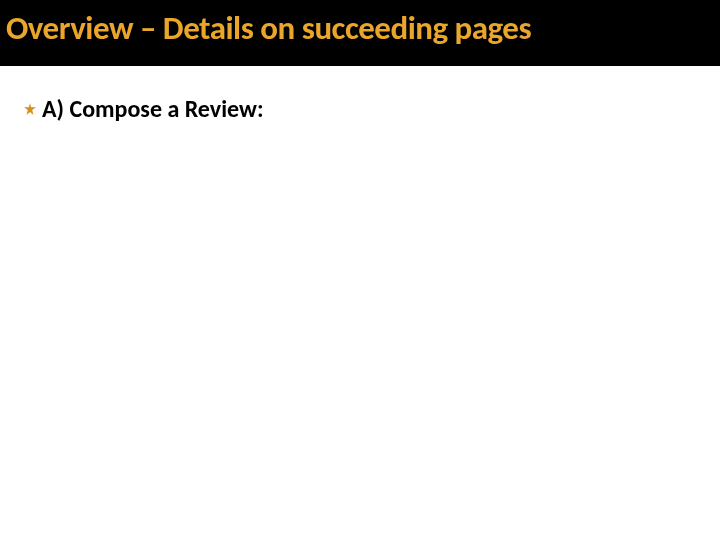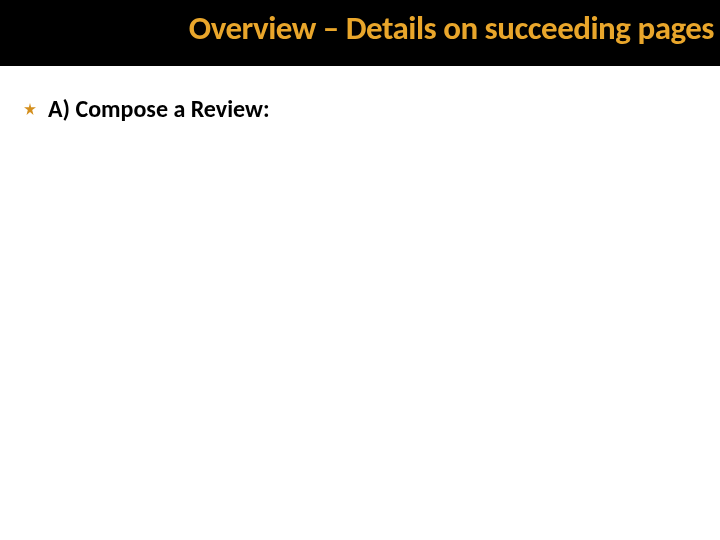--- a/index.html
+++ b/index.html
@@ -11,29 +11,28 @@
   .title-band {
     background: #000000;
     width: 100%;
     padding: 8px 6px 18px 6px;
   }
   .title-text {
     color: #e9a62b;
     font-size: 33px;
     font-weight: 700;
     letter-spacing: -0.5px;
-    text-align: right;
   }
   .body-area {
     padding: 28px 24px 0 24px;
   }
   .bullet-item {
     display: flex;
     align-items: flex-start;
-    gap: 12px;
+    gap: 6px;
   }
   .bullet-icon {
     flex: 0 0 auto;
     width: 12px;
     height: 12px;
     margin-top: 9px;
     color: #d48f1d;
   }
   .bullet-icon svg { display: block; }
   .bullet-text {

